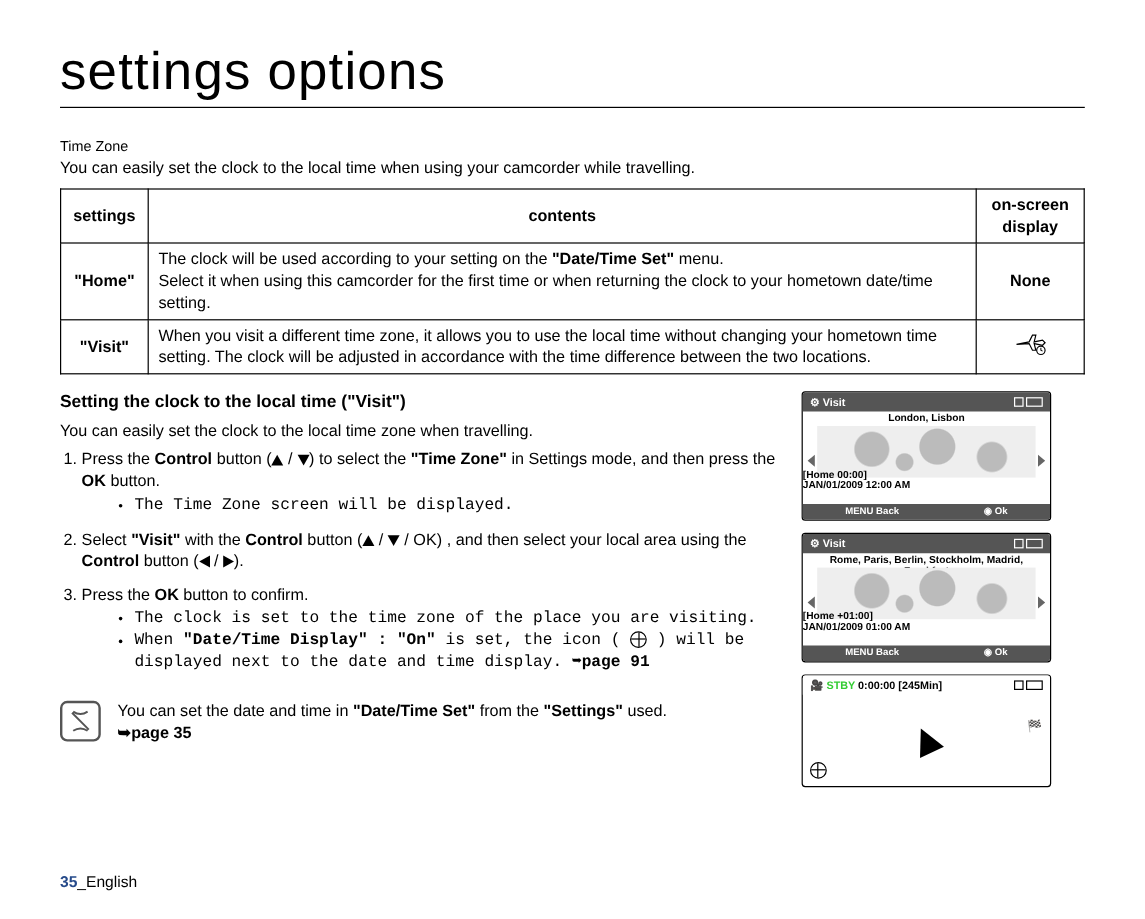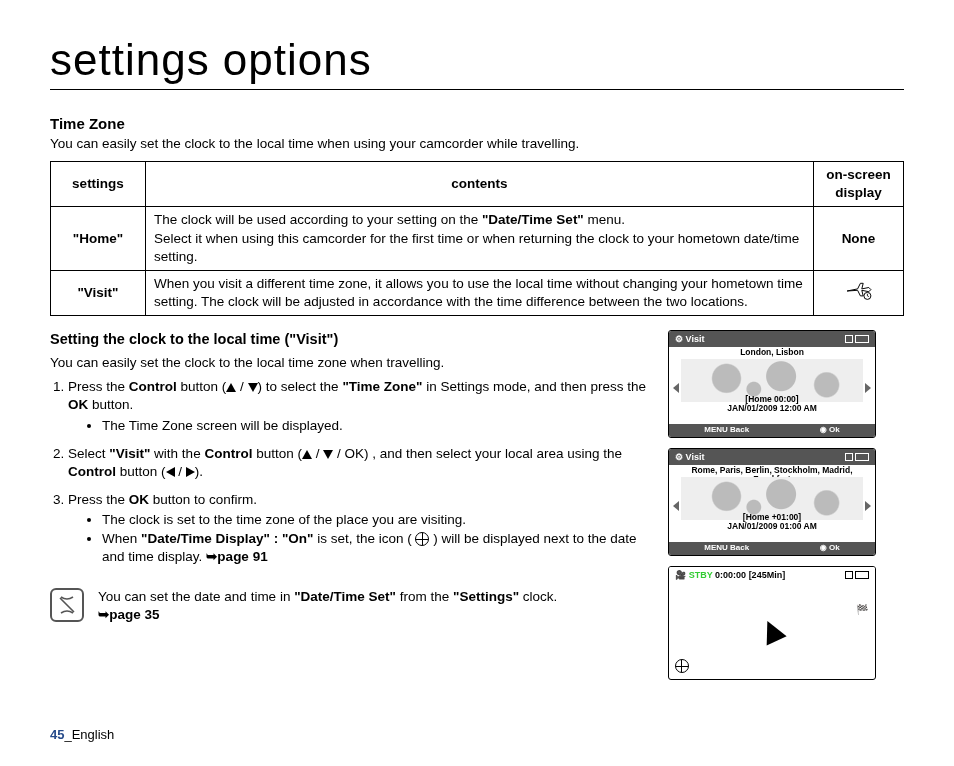--- a/index.html
+++ b/index.html
@@ -15,42 +15,42 @@
     position: relative;
   }
   .page-title {
     font-size: 44px;
     font-weight: 300;
     letter-spacing: 1px;
     border-bottom: 1px solid #000;
     margin-bottom: 24px;
     font-family: "Helvetica Neue", Arial, sans-serif;
   }
-  .section-head { font-weight: bold; font-size: 15px; margin-top: 2px; }
+  .section-head { font-weight: normal; font-size: 12px; margin-top: 2px; }
   .intro { margin-bottom: 8px; }
   table.tz {
     width: 100%;
     border-collapse: collapse;
     margin-bottom: 14px;
   }
   table.tz th, table.tz td {
     border: 1px solid #000;
     padding: 4px 8px;
     vertical-align: middle;
     text-align: left;
   }
   table.tz th { text-align: center; font-weight: bold; background:#fff; }
   table.tz td.center { text-align: center; font-weight: bold; }
   .layout { display: flex; gap: 18px; }
   .leftcol { flex: 1 1 auto; max-width: 600px; }
   .rightcol { width: 208px; flex: 0 0 208px; display:flex; flex-direction:column; gap:10px; }
   .sub-head { font-weight: bold; font-size: 14.5px; margin-bottom: 4px; }
   ol.steps { margin-left: 18px; margin-top: 6px; }
   ol.steps > li { margin-bottom: 10px; }
-  ul.bullets { list-style: disc; margin-left: 34px; margin-top:2px;}
+  ul.bullets { list-style: disc; margin-left: 44px; margin-top:2px;font-family:Liberation Mono, monospace;}
   .bold { font-weight: bold; }
   .note-row { display:flex; align-items:flex-start; gap:14px; margin-top:22px;}
   .note-icon {
     width:34px;height:34px;border:2px solid #555;border-radius:6px;
     display:flex;align-items:center;justify-content:center;
     color:#555;font-size:20px;
   }
   .page-foot { position:absolute; bottom:22px; left:50px; font-size:13px;}
   .page-foot .pn { font-weight:bold; color:#264a8a;}
   
@@ -76,21 +76,21 @@
       radial-gradient(circle at 80% 60%, #bbb 8%, transparent 9%),
       radial-gradient(circle at 40% 70%, #bbb 6%, transparent 7%);
     background-color:#eee;
   }
   .thumb .arrow-l,.thumb .arrow-r{
     position:absolute;top:46%;width:0;height:0;
     border-top:5px solid transparent;border-bottom:5px solid transparent;
   }
   .thumb .arrow-l{left:4px;border-right:6px solid #666;}
   .thumb .arrow-r{right:4px;border-left:6px solid #666;}
-  .thumb .homeinfo{position:absolute;bottom:12px;left:0;right:0;text-align:center;font-weight:bold;line-height:1;margin-top:26px;}
+  .thumb .homeinfo{position:absolute;bottom:12px;left:0;right:0;text-align:left;font-weight:bold;line-height:1;margin-top:26px;}
   .thumb .foot{
     height:13px;background:#555;color:#fff;display:flex;align-items:center;
     justify-content:space-around;font-size:8px;font-weight:bold;
     border-bottom-left-radius:2px;border-bottom-right-radius:2px;
   }
   .thumb.stby .body{display:flex;align-items:center;justify-content:center;}
   .thumb.stby .compass{
     width:0;height:0;border-left:11px solid transparent;border-right:11px solid transparent;
     border-bottom:22px solid #000; transform:rotate(-25deg);
   }
@@ -112,21 +112,21 @@
 <body>
 
 <h1 class="page-title">settings options</h1>
 
 <div class="section-head">Time Zone</div>
 <div class="intro">You can easily set the clock to the local time when using your camcorder while travelling.</div>
 
 <table class="tz">
   <tbody>
       <tr>
-    <th style="width:95px">settings</th>
+    <th style="width:73px">settings</th>
     <th>contents</th>
     <th style="width:90px">on-screen display</th>
   </tr>
   <tr>
     <td class="center">"Home"</td>
     <td>
       <span>The clock will be used according to your setting on the </span><span class="bold">"Date/Time Set"</span><span style="white-space:pre-line"> menu.
 Select it when using this camcorder for the first time or when returning the clock to your hometown date/time setting.</span>
     </td>
     <td class="center">None</td>
@@ -171,21 +171,21 @@
       </li>
     </ol>
 
     <div class="note-row">
       <div class="note-icon">
         <svg width="20" height="20" viewBox="0 0 20 20">
             <path d="M3 3 L17 17 M4 2 Q10 6 16 2 M4 18 Q10 14 16 18" stroke="#555" stroke-width="1.6" fill="none"></path>
           </svg>
       </div>
       <div>
-        <span>You can set the date and time in </span><span class="bold">"Date/Time Set"</span><span> from the </span><span class="bold">"Settings"</span><span> clock.</span><br>
+        <span>You can set the date and time in </span><span class="bold">"Date/Time Set"</span><span> from the </span><span class="bold">"Settings"</span><span> used.</span><br>
         <span class="arrow-ref">➥page 35</span>
       </div>
     </div>
   </div>
 
   <div class="rightcol">
 
     <div class="thumb">
       <div class="bar">
         <span>⚙ <span>Visit</span></span>
@@ -227,32 +227,32 @@
           <div>[Home +01:00]</div>
           <div>JAN/01/2009 01:00 AM</div>
         </div>
       </div>
       <div class="foot">
         <span><span>MENU</span> <span>Back</span></span>
         <span>◉ <span>Ok</span></span>
       </div>
     </div>
 
-    <div class="thumb stby" style="height:114px">
+    <div class="thumb stby" style="height:94px">
       <div class="bar" style="background:#fff;color:#000;border-bottom:none;">
         <span>🎥 <span class="stbytxt">STBY</span> <span>0:00:00</span> <span>[245Min]</span></span>
         <span class="batt" style="filter:invert(1) invert(1)">
             <span style="border-color:#000"></span>
             <span style="width:14px;border-color:#000"></span>
           </span>
       </div>
       <div class="body">
         <div class="br-icon">🏁</div>
         <div class="compass"></div>
         <div class="bl-icon"><span class="globe-icon"></span></div>
       </div>
     </div>
   </div>
 </div>
 
 <div class="page-foot">
-  <span class="pn">45</span><span>_English</span>
+  <span class="pn">35</span><span>_English</span>
 </div>
 
 </body></html>

